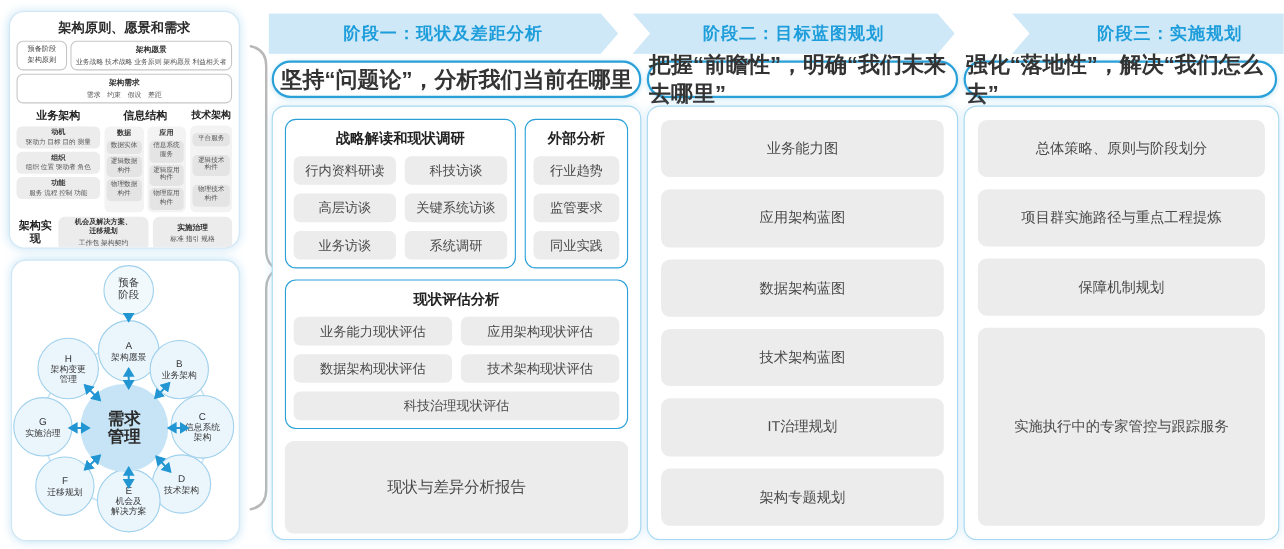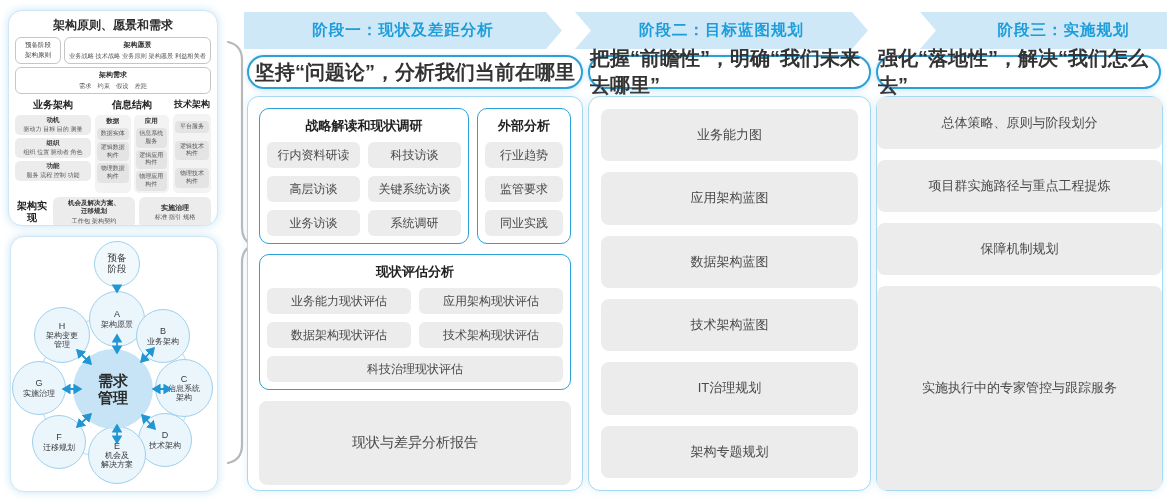--- a/index.html
+++ b/index.html
@@ -72,21 +72,21 @@
 
   .subtitle { position:absolute; top:55px; height:34px; background:#fff; border:2px solid #2aa0d8;
     border-radius:17px; display:flex; align-items:center; justify-content:center;
     font-weight:bold; font-size:20px; color:#333; box-shadow:0 1px 5px rgba(42,160,216,.3); }
   #sub1 { left:247px; width:336px; } #sub2 { left:588px; width:283px; } #sub3 { left:876px; width:285px; }
 
   .container { position:absolute; top:96px; height:395px; background:#fff;
     border:1.5px solid #a6d8f0; border-radius:12px; box-shadow:0 0 8px rgba(150,205,240,.3); }
   #cont1 { left:247px; width:336px; padding:11px; }
   #cont2 { left:588px; width:283px; padding:12px; display:flex; flex-direction:column; gap:11px; }
-  #cont3 { left:876px; width:287px; display:flex; flex-direction:column; gap:11px; }
+  #cont3 { left:876px; width:287px; padding:12px; display:flex; flex-direction:column; gap:11px; }
 
   .gitem { background:#ececec; border-radius:8px; color:#4a4a4a; display:flex; align-items:center;
     justify-content:center; font-size:13px; text-align:center; }
   #cont2 .gitem { flex:1; }
   #cont3 .gitem { height:52px; } #cont3 .gitem.tall { height:auto; flex:1; }
 
   .row-top { display:flex; gap:8px; }
   .group { border:1.5px solid #2aa0d8; border-radius:10px; padding:7px; background:#fff; }
   .group-title { font-weight:bold; font-size:13px; color:#222; text-align:center; margin:1px 0 7px; }
   .btn { background:#ececec; border-radius:6px; color:#4a4a4a; font-size:12px; height:26px;

